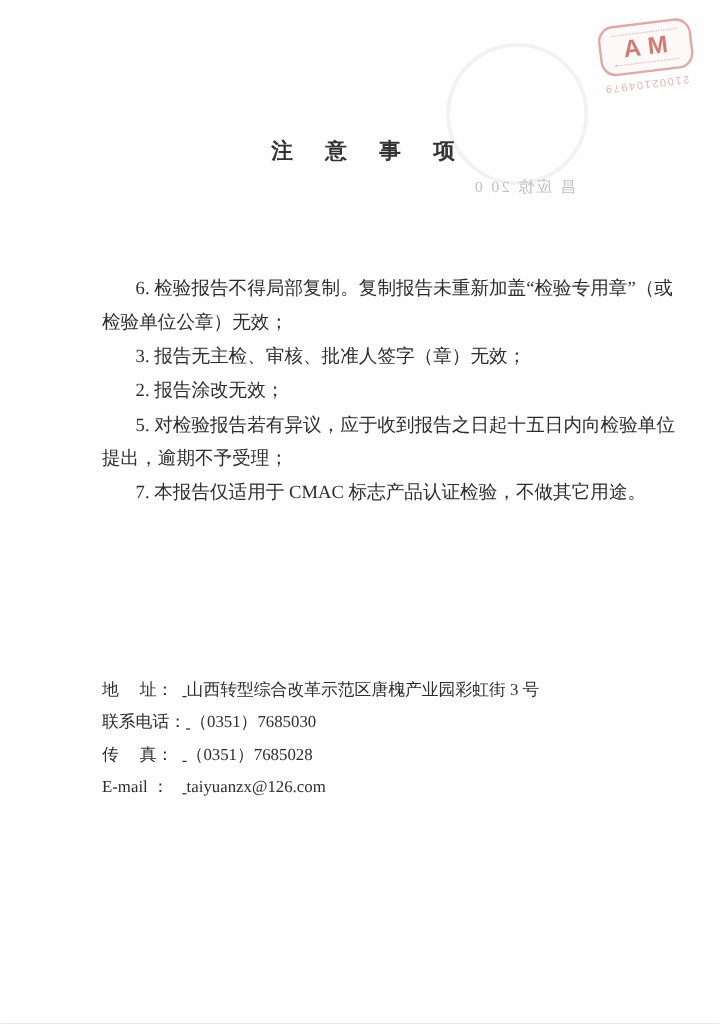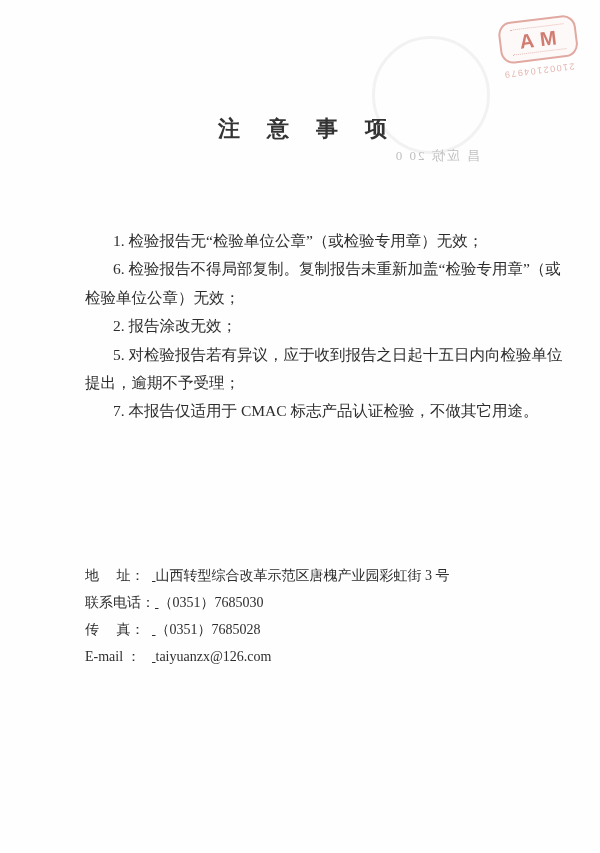--- a/index.html
+++ b/index.html
@@ -14,21 +14,21 @@
   }
   
   .ghost-circle{
     position:absolute;left:372px;top:36px;width:112px;height:112px;
     border-radius:50%;
     border:3px solid rgba(160,160,160,.12);
   }
   .title{
     position:absolute;top:114px;left:0;width:600px;
     text-align:center;
-    font-size:22px;font-weight:600;
+    font-size:18px;font-weight:600;
     letter-spacing:27px;text-indent:32px;
     color:#333;
     white-space:nowrap;
   }
   
   .bleed-text{
     position:absolute;left:380px;top:147px;width:100px;
     font-size:13px;letter-spacing:2px;
     color:#b0b0b0;opacity:.8;
     transform:scaleX(-1);
@@ -96,23 +96,23 @@
   <div class="stamp">
     <div class="stamp-box">
       <div class="stamp-micro top"></div>
       <div class="stamp-letters">AM</div>
       <div class="stamp-micro bottom"></div>
     </div>
     <div class="stamp-serial">21002104979</div>
   </div>
 
   <div class="notice">
-    <div class="line num">1. 检验报告无“检验单位公章”（或检验专用章）无效；</div>
     <div class="line num">6. 检验报告不得局部复制。复制报告未重新加盖“检验专用章”（或</div>
     <div class="line">检验单位公章）无效；</div>
+    <div class="line num">3. 报告无主检、审核、批准人签字（章）无效；</div>
     <div class="line num">2. 报告涂改无效；</div>
     <div class="line num">5. 对检验报告若有异议，应于收到报告之日起十五日内向检验单位</div>
     <div class="line">提出，逾期不予受理；</div>
     <div class="line num">7. 本报告仅适用于 CMAC 标志产品认证检验，不做其它用途。</div>
   </div>
 
   <div class="contact">
     <div class="row">
       <span class="c-label">地　 址：</span>
       <span class="c-value">山西转型综合改革示范区唐槐产业园彩虹街 3 号</span>

